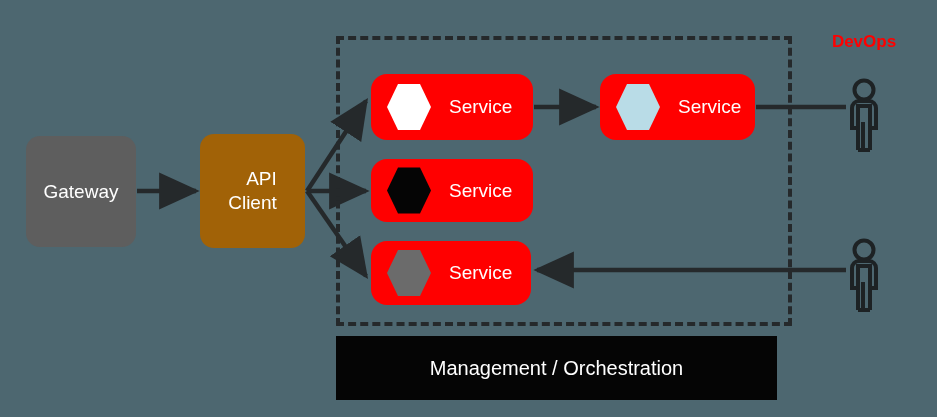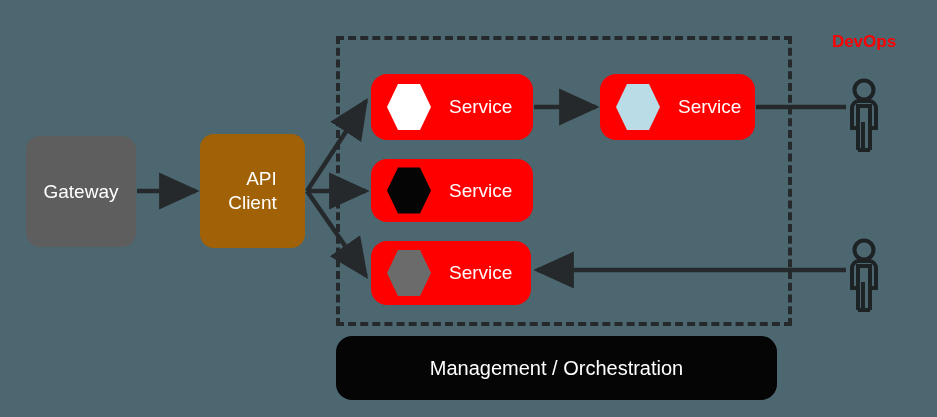--- a/index.html
+++ b/index.html
@@ -49,21 +49,21 @@
     color:#ffffff;font-size:19px;margin-left:18px;white-space:nowrap;
   }
   #service-1{left:371px;top:74px;width:162px;height:66px;}
   #service-2{left:600px;top:74px;width:155px;height:66px;}
   #service-3{left:371px;top:159px;width:162px;height:63px;}
   #service-4{left:371px;top:241px;width:160px;height:64px;}
 
   
   #management-bar{
     left:336px;top:336px;width:441px;height:64px;
-    background:#050505;border-radius:16px;color:#ffffff;font-size:20px;
+    background:#050505;border-radius:0;color:#ffffff;font-size:20px;
   }
   
   #devops-title{
     position:absolute;left:800px;top:32px;width:128px;
     text-align:center;color:#ff0000;font-size:17px;font-weight:bold;
   }
   .person{position:absolute;}
   #person-devops{left:838px;top:78px;}
   #person-user{left:838px;top:238px;}
   svg{display:block;}

